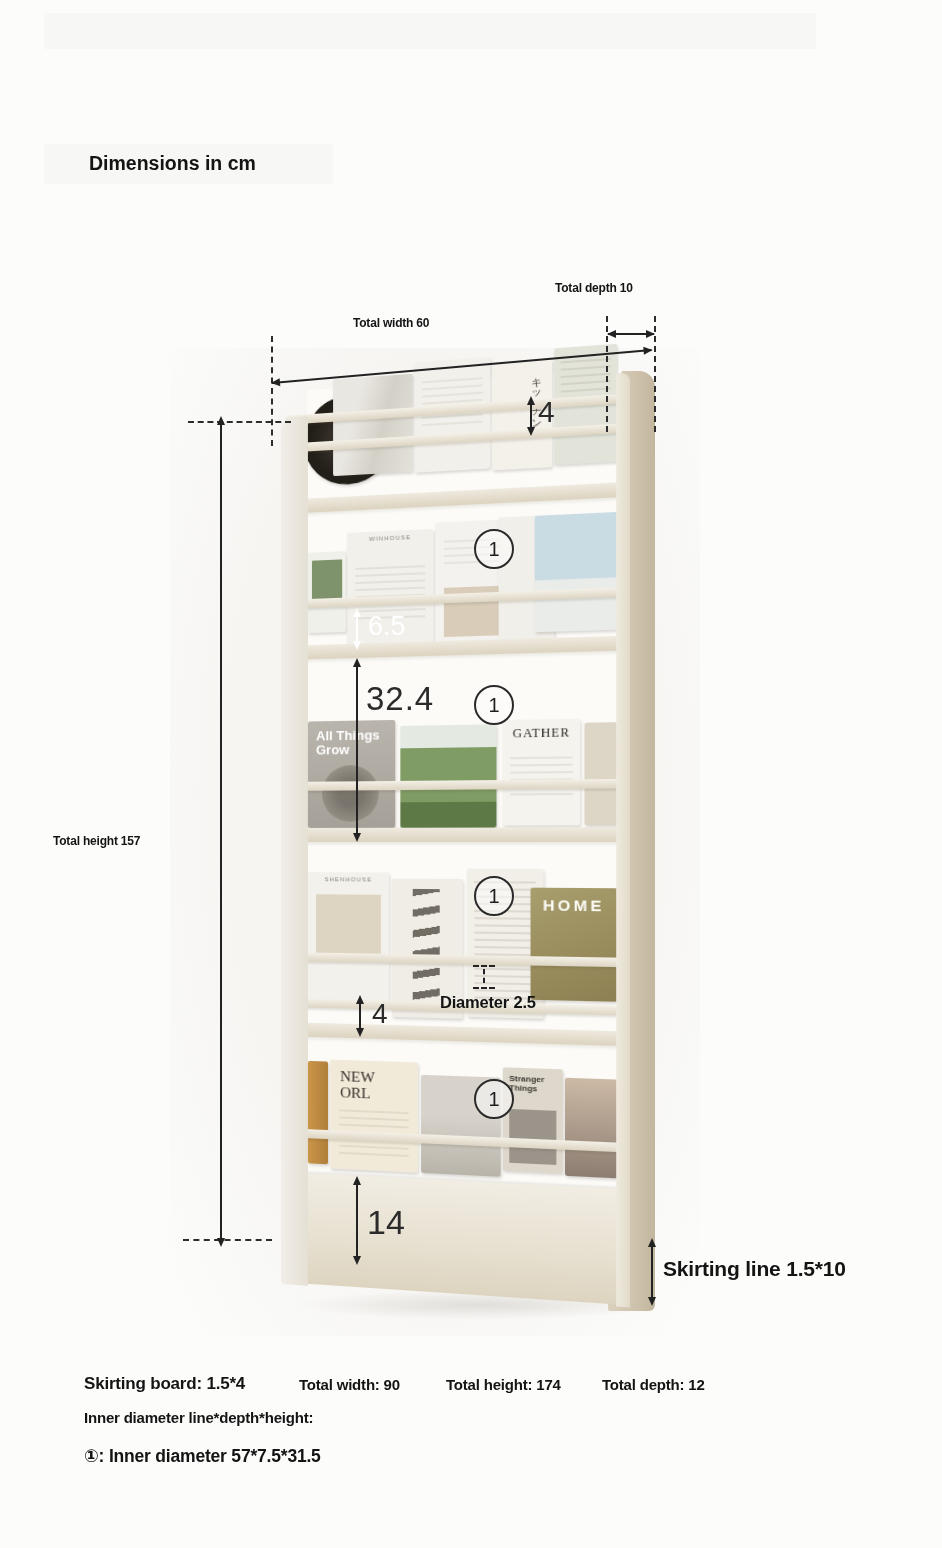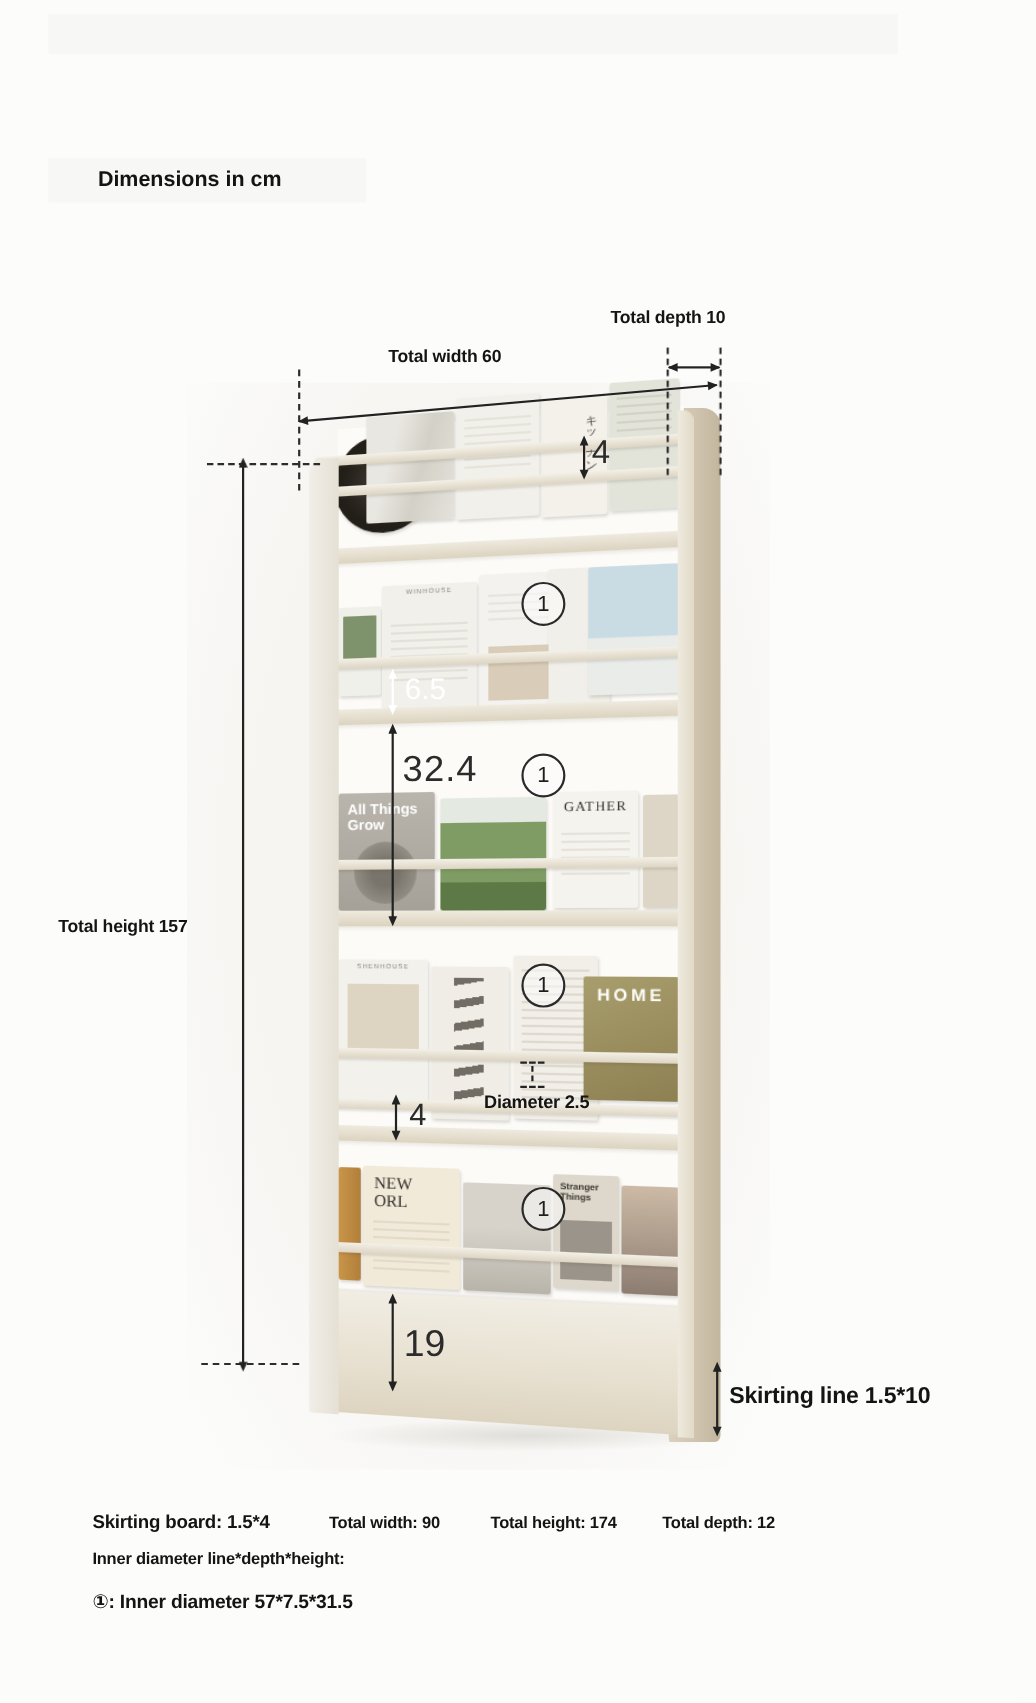--- a/index.html
+++ b/index.html
@@ -48,21 +48,21 @@
   .varrow::before{content:"";position:absolute;top:-8px;left:-3px;border-left:4px solid transparent;border-right:4px solid transparent;border-bottom:9px solid #222;}
   .varrow::after{content:"";position:absolute;bottom:-8px;left:-3px;border-left:4px solid transparent;border-right:4px solid transparent;border-top:9px solid #222;}
   .varrow.white{background:#fff;}
   .varrow.white::before{border-bottom-color:#fff;}
   .varrow.white::after{border-top-color:#fff;}
   .harrow{position:absolute;height:2px;background:#222;}
   .harrow::before{content:"";position:absolute;left:-1px;top:-3px;border-top:4px solid transparent;border-bottom:4px solid transparent;border-right:9px solid #222;}
   .harrow::after{content:"";position:absolute;right:-1px;top:-3px;border-top:4px solid transparent;border-bottom:4px solid transparent;border-left:9px solid #222;}
   .vdash{position:absolute;width:0;border-left:2px dashed #2c2c2c;}
   .hdash{position:absolute;height:0;border-top:2px dashed #2c2c2c;}
-  .dimlabel{position:absolute;font-size:16px;font-weight:bold;letter-spacing:-0.2px;white-space:nowrap;}
+  .dimlabel{position:absolute;font-size:12px;font-weight:bold;letter-spacing:-0.2px;white-space:nowrap;}
   .dimnum{position:absolute;color:#2b2b2b;white-space:nowrap;}
   .marker{position:absolute;width:36px;height:36px;border:2.5px solid #2a2a2a;border-radius:50%;
           background:rgba(252,252,251,.55);display:flex;align-items:center;justify-content:center;
           font-size:20px;color:#1e1e1e;}
   .width-line{left:272px;top:382px;width:381px;transform-origin:0 50%;transform:rotate(-4.97deg);}
   .diam-mark{position:absolute;left:473px;top:965px;width:22px;height:20px;
           border-top:2px dashed #222;border-bottom:2px dashed #222;}
   .diam-mark span{position:absolute;left:10px;top:2px;height:14px;border-left:2px dashed #222;}
 
   
@@ -213,21 +213,21 @@
   <div class="dimnum" style="left:366px;top:680px;font-size:33px;letter-spacing:1px;">32.4</div>
 
   <div class="diam-mark">
       <span></span>
     </div>
 
   <div class="varrow" style="left:359px;top:1003px;height:26px;"></div>
   <div class="dimnum" style="left:372px;top:998px;font-size:28px;">4</div>
 
   <div class="varrow" style="left:356px;top:1184px;height:73px;"></div>
-  <div class="dimnum" style="left:367px;top:1203px;font-size:34px;">19</div>
+  <div class="dimnum" style="left:367px;top:1203px;font-size:34px;">14</div>
 
   <div class="f-big" style="left:84px;top:1374px;">Skirting board: 1.5*4</div>
   <div class="f-mid" style="left:299px;top:1376px;">Total width: 90</div>
   <div class="f-mid" style="left:446px;top:1376px;">Total height: 174</div>
   <div class="f-mid" style="left:602px;top:1376px;">Total depth: 12</div>
   <div class="f-mid" style="left:84px;top:1409px;">Inner diameter line*depth*height:</div>
   <div class="f-big" style="left:84px;top:1446px;font-size:17.5px;">①: Inner diameter 57*7.5*31.5</div>
 
 </div>
 

